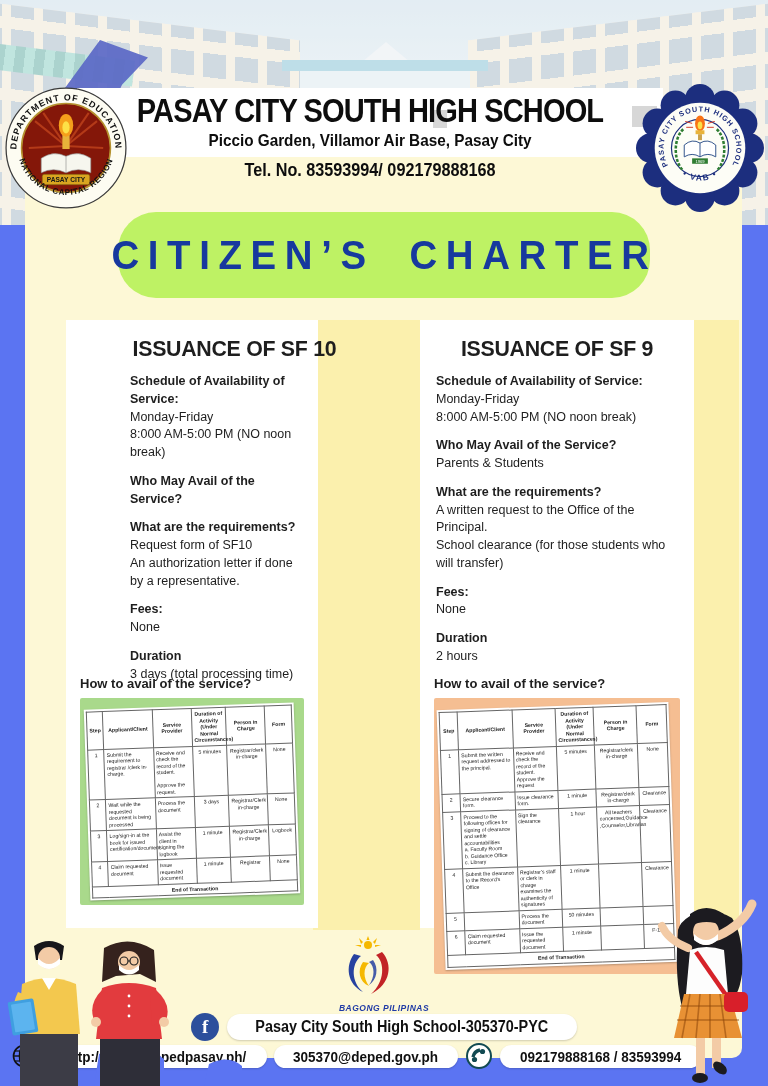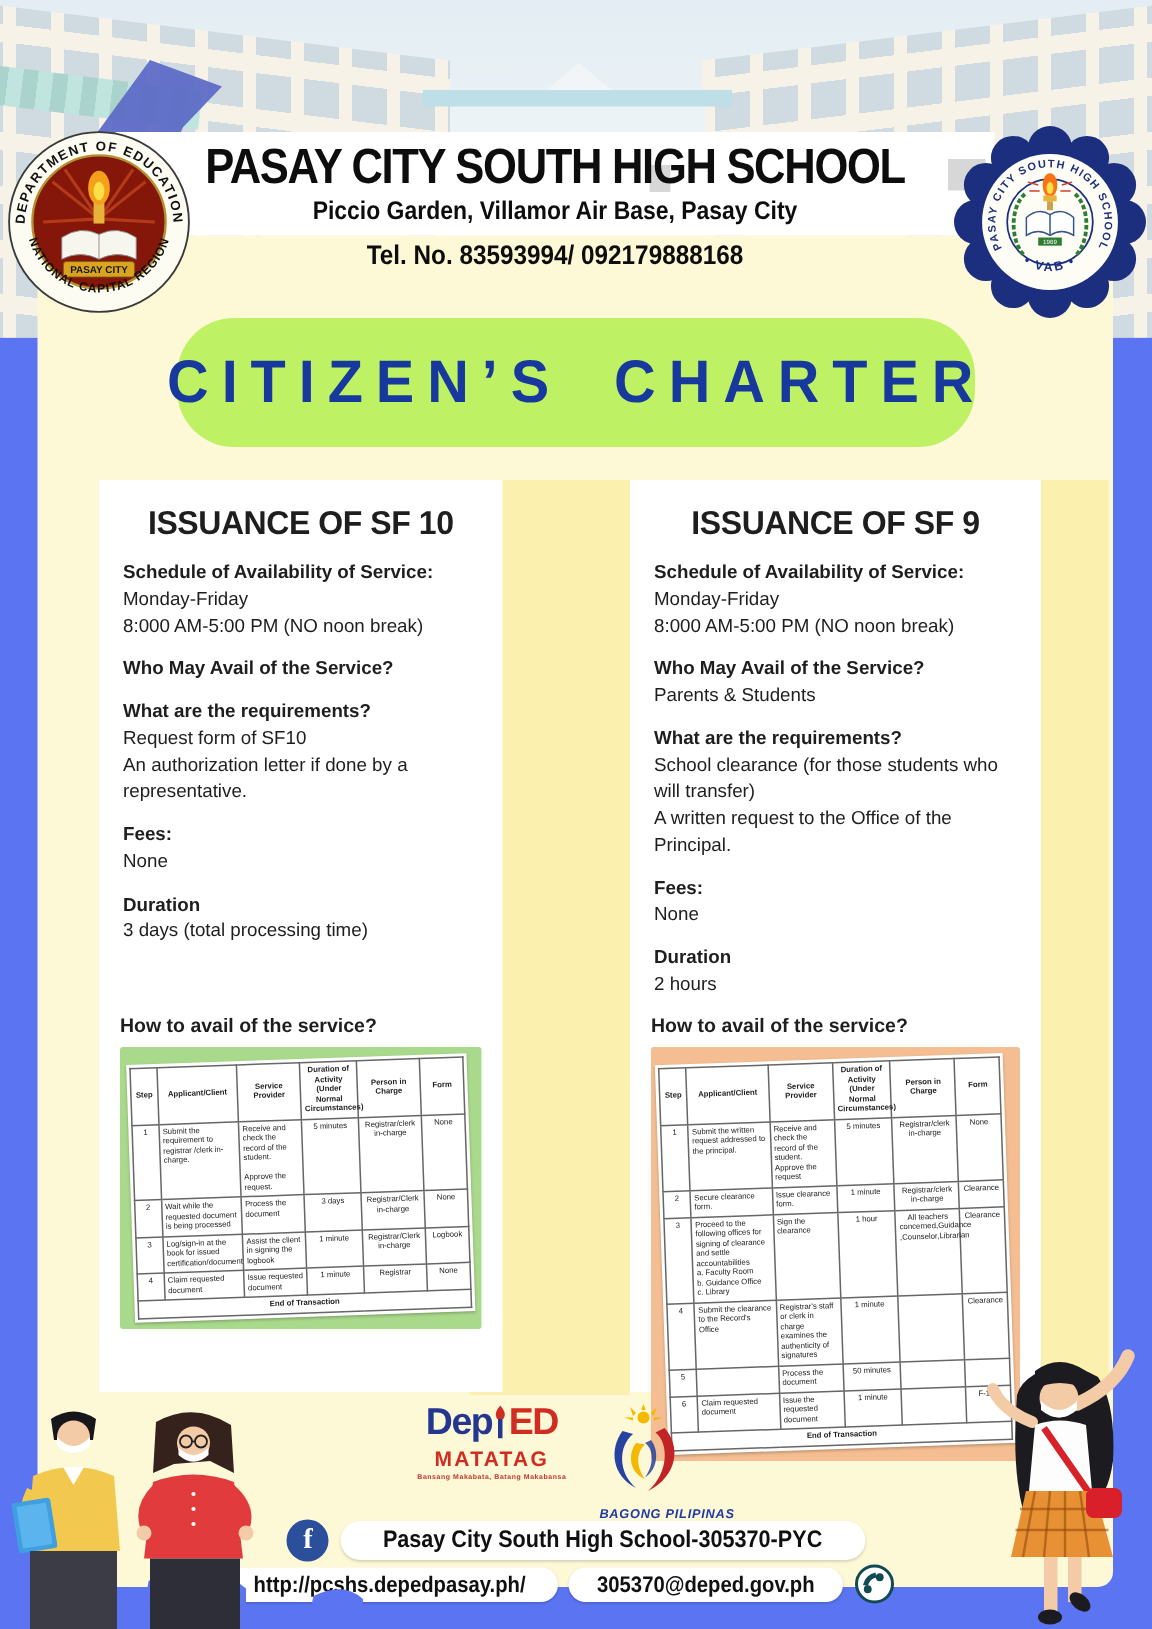--- a/index.html
+++ b/index.html
@@ -182,21 +182,21 @@
     <line x1="65" y1="60" x2="65" y2="74" stroke="#33548c" stroke-width="1"></line>
     <rect x="57" y="75.5" width="16" height="5.5" fill="#2f7d32"></rect>
     <text x="65" y="80" text-anchor="middle" font-size="4.2" fill="#fff">1969</text>
   </svg>
 
   <div class="banner">
     <div class="banner-text">CITIZEN’S CHARTER</div>
   </div>
 
   <div id="cards-host">
-      <div class="card" style="left: 66px; width: 269px;">
+      <div class="card" style="left: 66px; width: 204px; padding-left: 48px;">
         <div class="card-inner">
           <div class="card-title">ISSUANCE OF SF 10</div>
           <div class="sec">
             <div class="lbl">Schedule of Availability of Service:</div>
             <div class="ln">Monday-Friday</div>
             <div class="ln">8:000 AM-5:00 PM (NO noon break)</div>
           </div>
           <div class="sec">
             <div class="lbl">Who May Avail of the Service?</div>
           </div>
@@ -291,22 +291,22 @@
             <div class="lbl">Schedule of Availability of Service:</div>
             <div class="ln">Monday-Friday</div>
             <div class="ln">8:000 AM-5:00 PM (NO noon break)</div>
           </div>
           <div class="sec">
             <div class="lbl">Who May Avail of the Service?</div>
             <div class="ln">Parents &amp; Students</div>
           </div>
           <div class="sec">
             <div class="lbl">What are the requirements?</div>
+            <div class="ln">A written request to the Office of the Principal.</div>
             <div class="ln">School clearance (for those students who will transfer)</div>
-            <div class="ln">A written request to the Office of the Principal.</div>
           </div>
           <div class="sec">
             <div class="lbl">Fees:</div>
             <div class="ln">None</div>
           </div>
           <div class="sec">
             <div class="lbl">Duration</div>
             <div class="ln">2 hours</div>
           </div>
         </div>
@@ -394,28 +394,20 @@
                   </tr>
                 </tfoot>
               </table>
             </div>
           </div>
         </div>
       </div>
     </div>
 
   <div class="logos-row">
-    <div class="deped-block">
-      <div class="deped-word"><span class="dep">Dep</span><span class="deped-flame"><svg viewBox="0 0 11 22">
-              <rect x="4" y="9" width="3" height="13" fill="#24368f"></rect>
-              <path d="M5.5 0 C8.5 3.5 9.5 6 7.5 9 L3.5 9 C1.5 6 2.8 3.2 5.5 0 Z" fill="#d02c22"></path>
-            </svg></span><span class="ed">ED</span></div>
-      <div class="matatag">MATATAG</div>
-      <div class="deped-tag">Bansang Makabata, Batang Makabansa</div>
-    </div>
     <div class="bp-block">
       <svg width="58" height="62" viewBox="0 0 58 62">
         <g fill="#f5b800">
           <circle cx="29" cy="9" r="4"></circle>
           <path d="M29 0 L30.5 4 L27.5 4 Z"></path>
             <path d="M20 2 L24 6 L22 8 Z"></path>
             <path d="M38 2 L34 6 L36 8 Z"></path>
           <path d="M16 9 L22 9 L22 11 Z"></path>
             <path d="M42 9 L36 9 L36 11 Z"></path>
         </g>
@@ -442,20 +434,21 @@
       <line x1="4" y1="18" x2="22" y2="18" stroke="#111" stroke-width="1.2"></line>
     </svg>
     <div class="pill"><span class="cond">http://pcshs.depedpasay.ph/</span></div>
     <div class="pill"><span class="cond">305370@deped.gov.ph</span></div>
     <svg class="icon-phone" width="28" height="28" viewBox="0 0 28 28">
       <circle cx="14" cy="14" r="12" fill="#fff" stroke="#124a52" stroke-width="2"></circle>
       <circle cx="9.5" cy="17.5" r="2.6" fill="#124a52"></circle>
       <circle cx="17.5" cy="9.5" r="2.6" fill="#124a52"></circle>
       <path d="M8 15 A 9 9 0 0 1 15 8" fill="none" stroke="#124a52" stroke-width="3.4"></path>
     </svg>
+    <div class="pill"><span class="cond">092179888168 / 83593994</span></div>
   </div>
 
   <svg class="illus illus-left" viewBox="0 0 238 152">
     <path d="M95 120 Q130 100 160 125 L160 152 L90 152 Z" fill="#5b74f2"></path>
 
     <path d="M30 12 Q45 2 60 12 L58 26 L32 26 Z" fill="#17161a"></path>
     <circle cx="45" cy="24" r="11" fill="#f3cba6"></circle>
     <path d="M34 24 Q45 36 56 24 L56 30 Q45 40 34 30 Z" fill="#fff"></path>
     <path d="M18 50 Q45 38 72 50 L76 100 L14 100 Z" fill="#f3c84e"></path>
     <path d="M38 44 L45 56 L52 44 Z" fill="#fff"></path>

